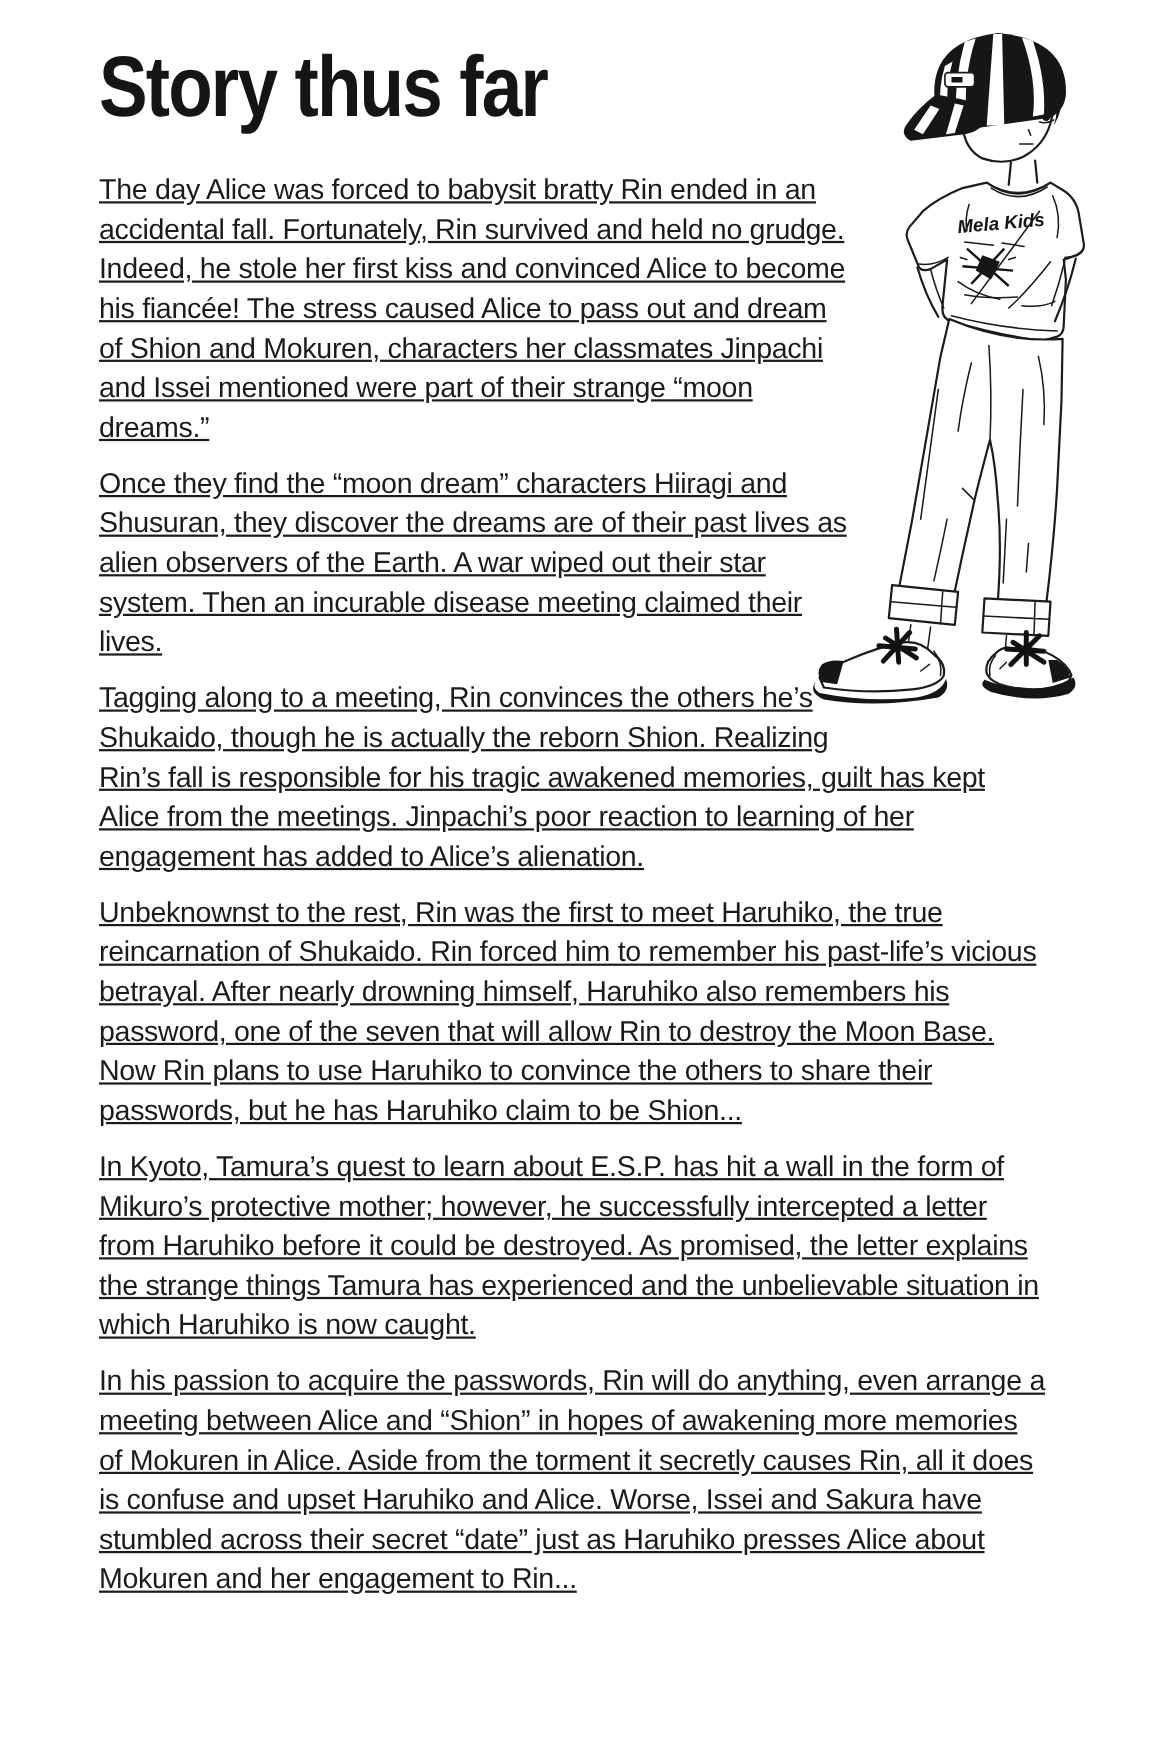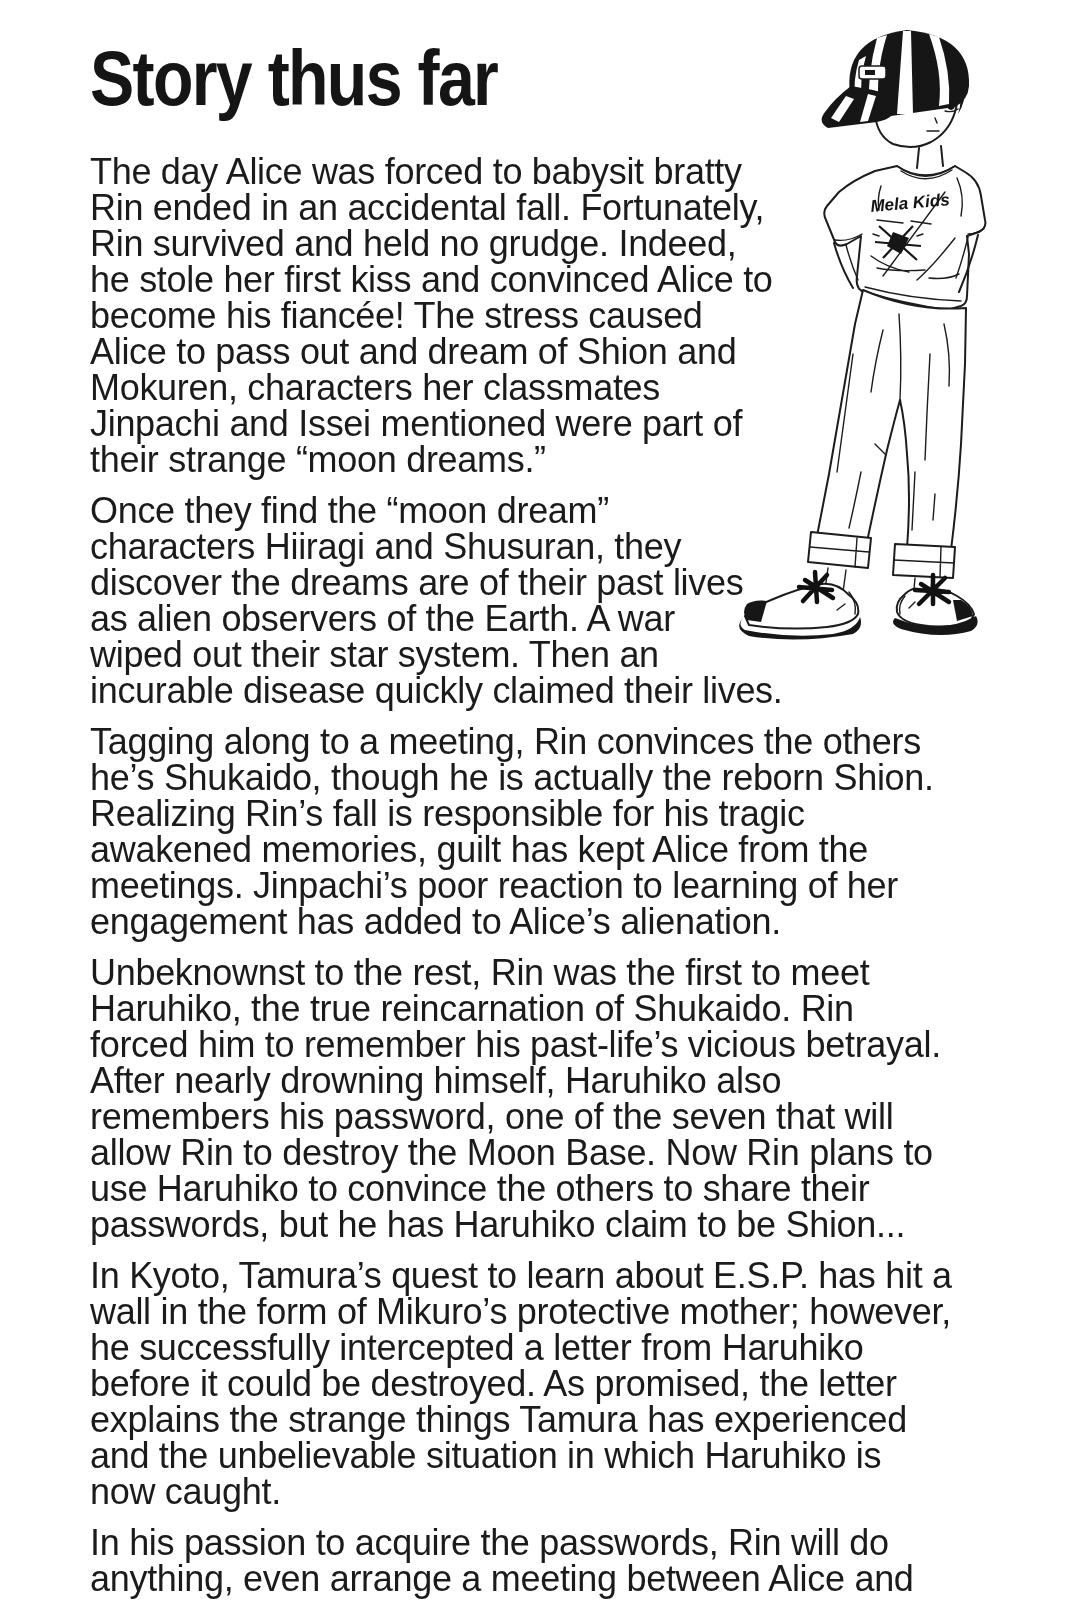--- a/index.html
+++ b/index.html
@@ -26,25 +26,26 @@
     line-height: 1.05;
     font-weight: 700;
     letter-spacing: -2px;
     margin: 14px 0 34px 0;
     transform: scaleX(0.85);
     transform-origin: left center;
     color: #151515;
     white-space: nowrap;
   }
   .para {
-    font-size: 36px;
+    font-size: 26px;
     line-height: 36px;
     letter-spacing: -0.3px;
     margin: 0 0 15px 0;
     text-align: left;
+    text-decoration: underline;
   }
   
   .ln { fill: none; stroke: #1c1c1c; stroke-width: 2; stroke-linecap: round; stroke-linejoin: round; }
   .lnthin { fill: none; stroke: #1c1c1c; stroke-width: 1.4; stroke-linecap: round; }
   .wfill { fill: #ffffff; stroke: #1c1c1c; stroke-width: 2; stroke-linejoin: round; }
   .blk { fill: #161616; stroke: none; }
   .lace { fill: none; stroke: #111111; stroke-width: 4.5; stroke-linecap: round; }
 </style>
 </head>
 <body>
@@ -139,19 +140,19 @@
       <path class="blk" d="M170,594 Q215,612 251,592 Q256,601 246,607 Q214,616 176,605 Q164,600 170,594 Z"></path>
       <path class="blk" d="M236,576 Q247,582 248,592 L232,597 L228,576 Z"></path>
       <path class="lace" d="M196,560 L224,578 M220,554 L194,580 M190,566 L224,568 M208,551 L208,580"></path>
       <path class="lnthin" d="M180,572 Q173,580 175,590 M184,584 L190,578"></path>
     </svg>
   </div>
 
   <h1 class="title">Story thus far</h1>
 
   <p class="para">The day Alice was forced to babysit bratty Rin ended in an accidental fall. Fortunately, Rin survived and held no grudge. Indeed, he stole her first kiss and convinced Alice to become his fiancée! The stress caused Alice to pass out and dream of Shion and Mokuren, characters her classmates Jinpachi and Issei mentioned were part of their strange “moon dreams.”</p>
-  <p class="para">Once they find the “moon dream” characters Hiiragi and Shusuran, they discover the dreams are of their past lives as alien observers of the Earth. A war wiped out their star system. Then an incurable disease quickly claimed their lives.</p>
+  <p class="para">Once they find the “moon dream” characters Hiiragi and Shusuran, they discover the dreams are of their past lives as alien observers of the Earth. A war wiped out their star system. Then an incurable disease meeting claimed their lives.</p>
   <p class="para">Tagging along to a meeting, Rin convinces the others he’s Shukaido, though he is actually the reborn Shion. Realizing Rin’s fall is responsible for his tragic awakened memories, guilt has kept Alice from the meetings. Jinpachi’s poor reaction to learning of her engagement has added to Alice’s alienation.</p>
   <p class="para">Unbeknownst to the rest, Rin was the first to meet Haruhiko, the true reincarnation of Shukaido. Rin forced him to remember his past-life’s vicious betrayal. After nearly drowning himself, Haruhiko also remembers his password, one of the seven that will allow Rin to destroy the Moon Base. Now Rin plans to use Haruhiko to convince the others to share their passwords, but he has Haruhiko claim to be Shion...</p>
   <p class="para">In Kyoto, Tamura’s quest to learn about E.S.P. has hit a wall in the form of Mikuro’s protective mother; however, he successfully intercepted a letter from Haruhiko before it could be destroyed. As promised, the letter explains the strange things Tamura has experienced and the unbelievable situation in which Haruhiko is now caught.</p>
   <p class="para">In his passion to acquire the passwords, Rin will do anything, even arrange a meeting between Alice and “Shion” in hopes of awakening more memories of Mokuren in Alice. Aside from the torment it secretly causes Rin, all it does is confuse and upset Haruhiko and Alice. Worse, Issei and Sakura have stumbled across their secret “date” just as Haruhiko presses Alice about Mokuren and her engagement to Rin...</p>
 
 </div>
 
 </body></html>

